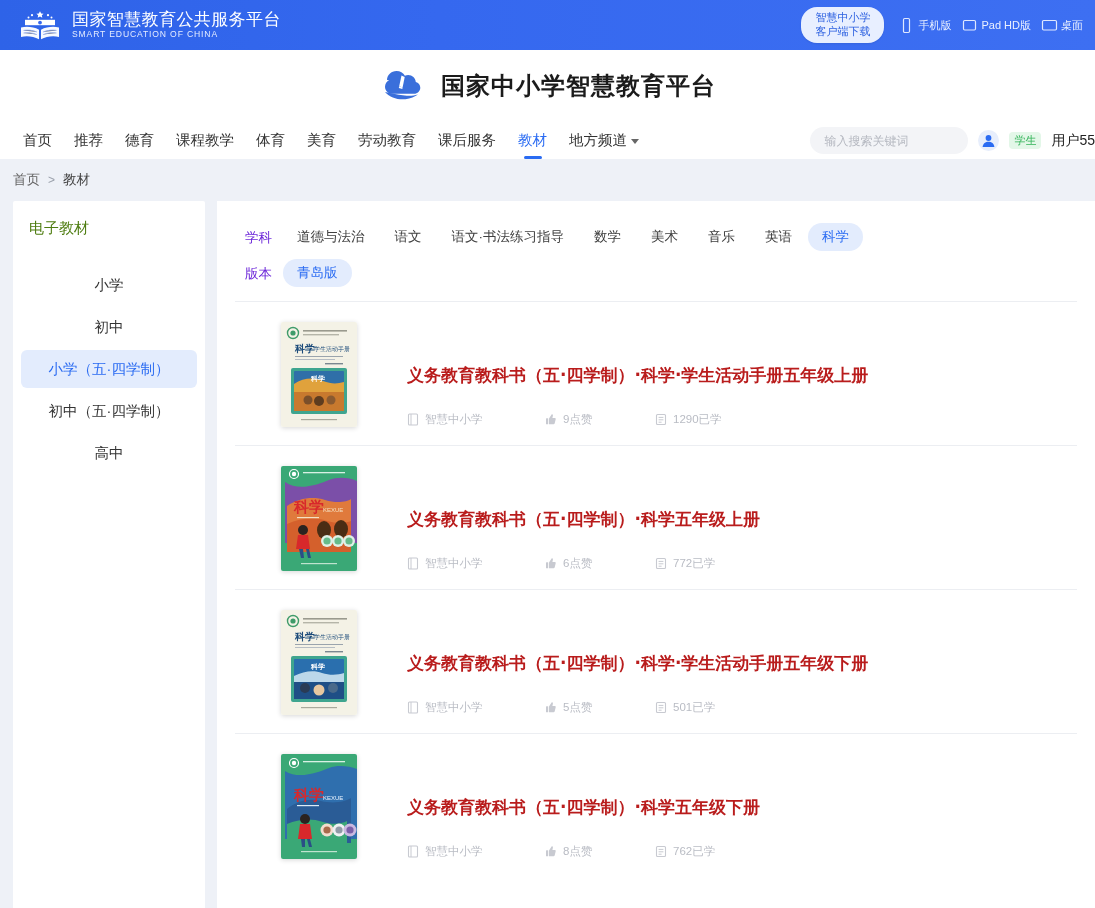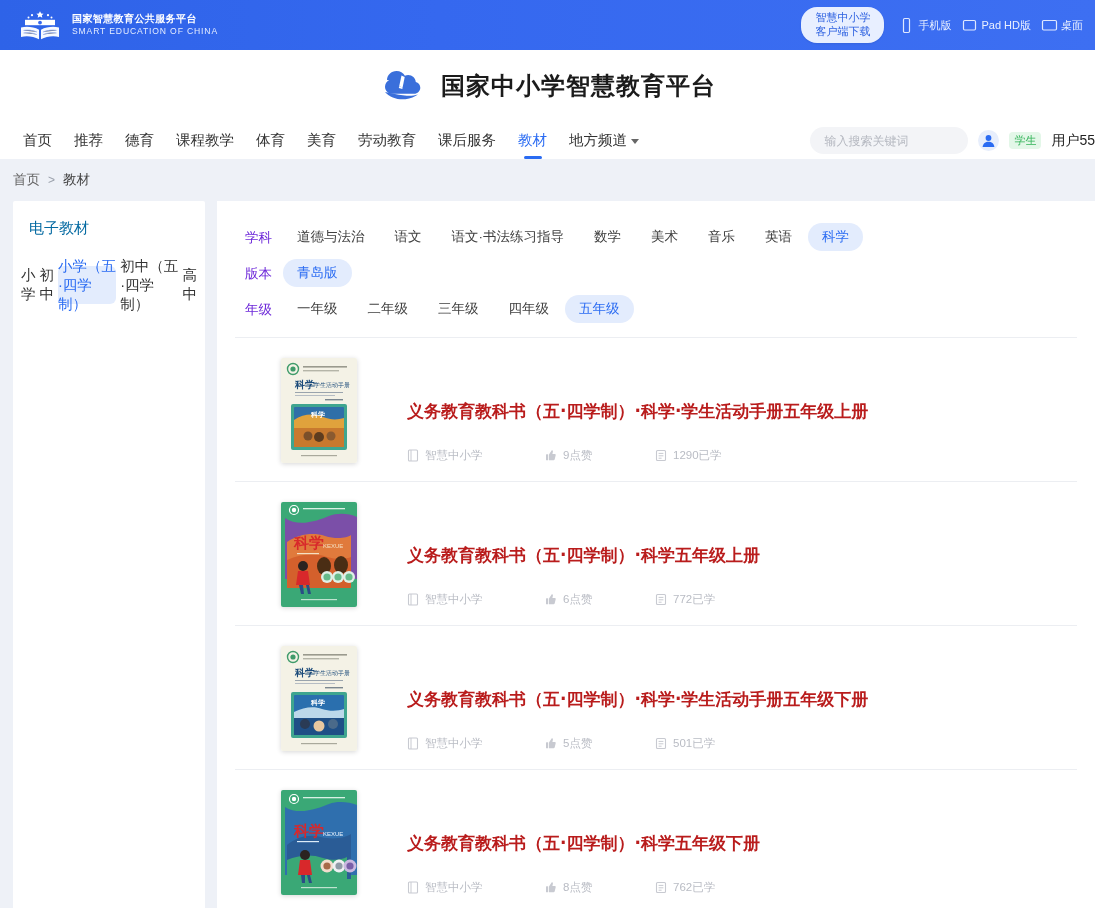--- a/index.html
+++ b/index.html
@@ -15,21 +15,21 @@
   .topbar {
     position: relative;
     height: 50px;
     background: linear-gradient(90deg, #2e63e8 0%, #3568ef 40%, #3d6ff2 100%);
     display: flex; align-items: center;
     padding: 0 12px 0 18px;
   }
   .brand-left { display: flex; align-items: center; gap: 10px; }
   .brand-emblem { width: 44px; height: 30px; position: relative; flex: 0 0 auto; }
   .brand-text { display: flex; flex-direction: column; justify-content: center; line-height: 1.05; }
-  .brand-cn { color: #fff; font-size: 10px; letter-spacing: .4px; font-weight: 700; }
+  .brand-cn { color: #fff; font-size: 17px; letter-spacing: .4px; font-weight: 400; }
   .brand-en { color: #e4ecff; font-size: 8.6px; letter-spacing: .85px; margin-top: 2px; }
 
   .topbar-right {
     margin-left: auto; display: flex; align-items: center; gap: 14px;
   }
   .client-dl {
     background: #e8efff; color: #2a5fe0;
     border-radius: 16px; padding: 4px 14px;
     font-size: 11px; line-height: 1.25; text-align: center;
     box-shadow: 0 1px 2px rgba(0,0,0,.08);
@@ -97,22 +97,22 @@
   .crumb.last { color: #444; }
   .crumb-sep { font-size: 12px; color: #9aa0ab; padding: 0 8px; }
 
   
   .body-wrap { display: flex; background: #eef1f7; height: 816px; padding: 0 0 0 13px; }
 
   .sidebar {
     width: 192px; background: #fff; flex: 0 0 auto; padding: 18px 0 0 0;
     border-radius: 2px;
   }
-  .sidebar-title { font-size: 15px; color: #0369a1; padding: 0 0 0 16px; font-weight: 400; }
-  .side-list { margin-top: 28px; display: flex; flex-direction: row; gap: 4px; padding: 0 8px; }
+  .sidebar-title { font-size: 15px; color: #4d7c0f; padding: 0 0 0 16px; font-weight: 400; }
+  .side-list { margin-top: 28px; display: flex; flex-direction: column; gap: 4px; padding: 0 8px; }
   .side-item {
     height: 38px; border-radius: 6px; display: flex; align-items: center; justify-content: center;
     font-size: 14.5px; color: #333; cursor: pointer;
   }
   .side-item.active { background: #e3ecfd; color: #2a6bf2; }
 
   .content {
     flex: 1; background: #fff; margin-left: 12px; min-width: 0;
     padding: 22px 0 0 0; position: relative;
   }
@@ -330,30 +330,20 @@
         </div>
       </div>
 
       <div class="filter-row">
         <div class="filter-label">版本</div>
         <div class="filter-opts">
           <span class="chip active">青岛版</span>
         </div>
       </div>
 
-      <div class="filter-row">
-        <div class="filter-label">年级</div>
-        <div class="filter-opts">
-          <span class="chip">一年级</span>
-          <span class="chip">二年级</span>
-          <span class="chip">三年级</span>
-          <span class="chip">四年级</span>
-          <span class="chip active">五年级</span>
-        </div>
-      </div>
     </div>
 
     <div class="divider"></div>
 
     <div class="booklist">
 
       <div class="book-row">
         <div class="cover">
           <svg viewBox="0 0 76 105" preserveAspectRatio="none">
             <rect width="76" height="105" fill="#f4f2e6"></rect>

